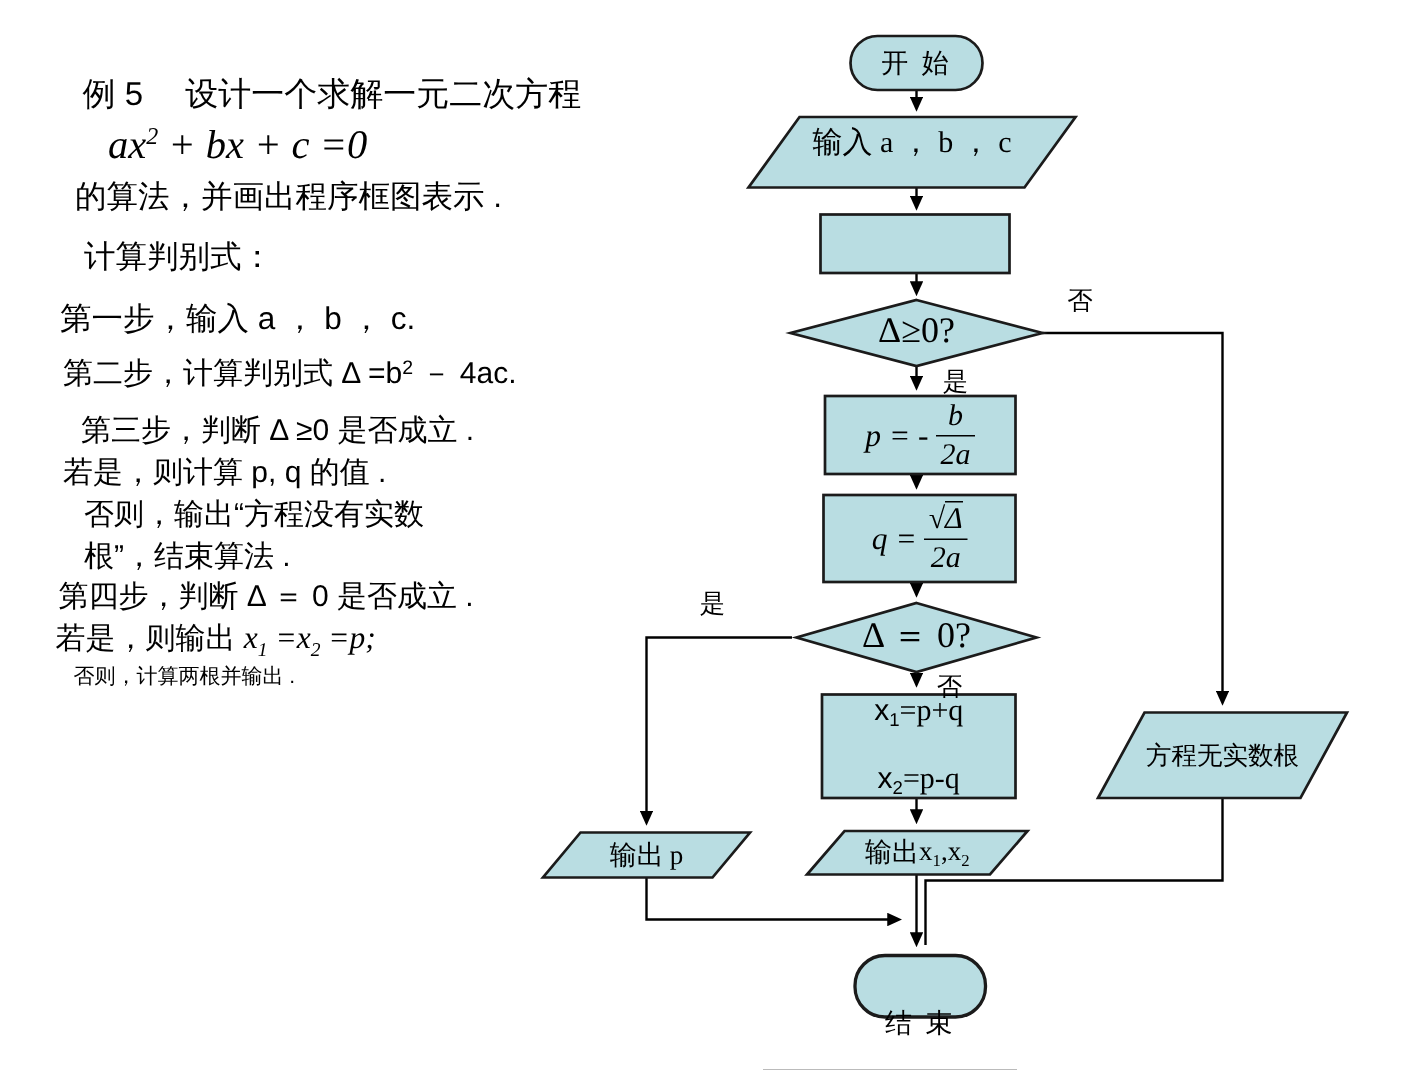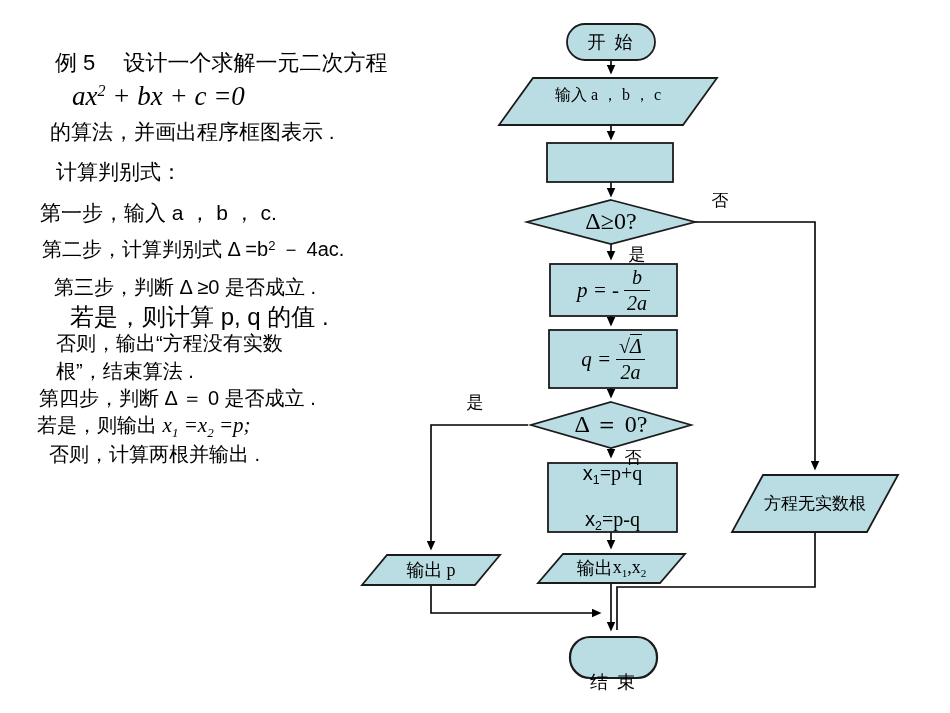--- a/index.html
+++ b/index.html
@@ -20,37 +20,37 @@
   .tline{position:absolute;margin:0;white-space:nowrap;font-size:21px;line-height:1.2;}
   .t-l1{left:55px;top:50px;font-size:22px;text-align:right;}
   .t-eq{left:72px;top:80px;font-family:"Liberation Serif",serif;font-style:italic;font-size:27px;}
   .t-eq .sup{font-size:16px;vertical-align:9px;font-style:italic;}
   .t-l2{left:50px;top:119px;}
   .t-l3{left:56px;top:159px;}
   .t-s1{left:40px;top:200px;}
   .t-s2{left:42px;top:237px;font-size:20px;}
   .t-s2 .sup{font-size:13px;vertical-align:6px;}
   .t-s3a{left:54px;top:275px;font-size:20px;}
-  .t-s3b{left:70px;top:303px;font-size:24px;}
+  .t-s3b{left:42px;top:303px;font-size:20px;}
   .t-s3c{left:56px;top:331px;font-size:20px;}
   .t-s3d{left:56px;top:359px;font-size:20px;}
   .t-s4a{left:39px;top:386px;font-size:20px;}
   .t-s4b{left:37px;top:413px;font-size:20px;}
-  .t-s4c{left:49px;top:442px;font-size:20px;}
+  .t-s4c{left:49px;top:442px;font-size:14px;}
   .mi{font-family:"Liberation Serif",serif;font-style:italic;font-size:21px;}
   .mi .sub{font-size:13px;vertical-align:-5px;}
   
   svg.flow{position:absolute;left:0;top:0;width:950px;height:713px;}
   .lbl{
     position:absolute;display:flex;align-items:center;justify-content:center;
     white-space:nowrap;pointer-events:none;line-height:1.15;
   }
   .serif{font-family:"Liberation Serif",serif;}
   .lbl-start{left:567px;top:24px;width:88px;height:36px;font-size:18px;letter-spacing:2px;}
-  .lbl-input{left:505px;top:78px;width:206px;height:35px;font-size:16px;font-family:"Liberation Serif",serif;}
+  .lbl-input{left:505px;top:78px;width:206px;height:35px;font-size:20px;font-family:"Liberation Serif",serif;}
   .lbl-delta{left:547px;top:143px;width:126px;height:39px;font-size:20px;font-family:"Liberation Serif",serif;}
   .lbl-delta .sup{font-size:13px;vertical-align:6px;}
   .lbl-cond1{left:527px;top:200px;width:168px;height:44px;font-size:24px;font-family:"Liberation Serif",serif;}
   .lbl-no1{left:705px;top:190px;width:30px;height:22px;font-size:17px;}
   .lbl-yes1{left:622px;top:244px;width:30px;height:22px;font-size:17px;}
   .lbl-p,.lbl-q{font-family:"Liberation Serif",serif;font-style:italic;font-size:21px;}
   .lbl-p{left:550px;top:264px;width:127px;height:52px;}
   .lbl-q{left:549px;top:330px;width:128px;height:58px;}
   .frac{display:inline-block;vertical-align:middle;text-align:center;margin-left:5px;font-size:20px;}
   .frac .num{display:block;border-bottom:1.6px solid #000;padding:0 3px 1px;}

